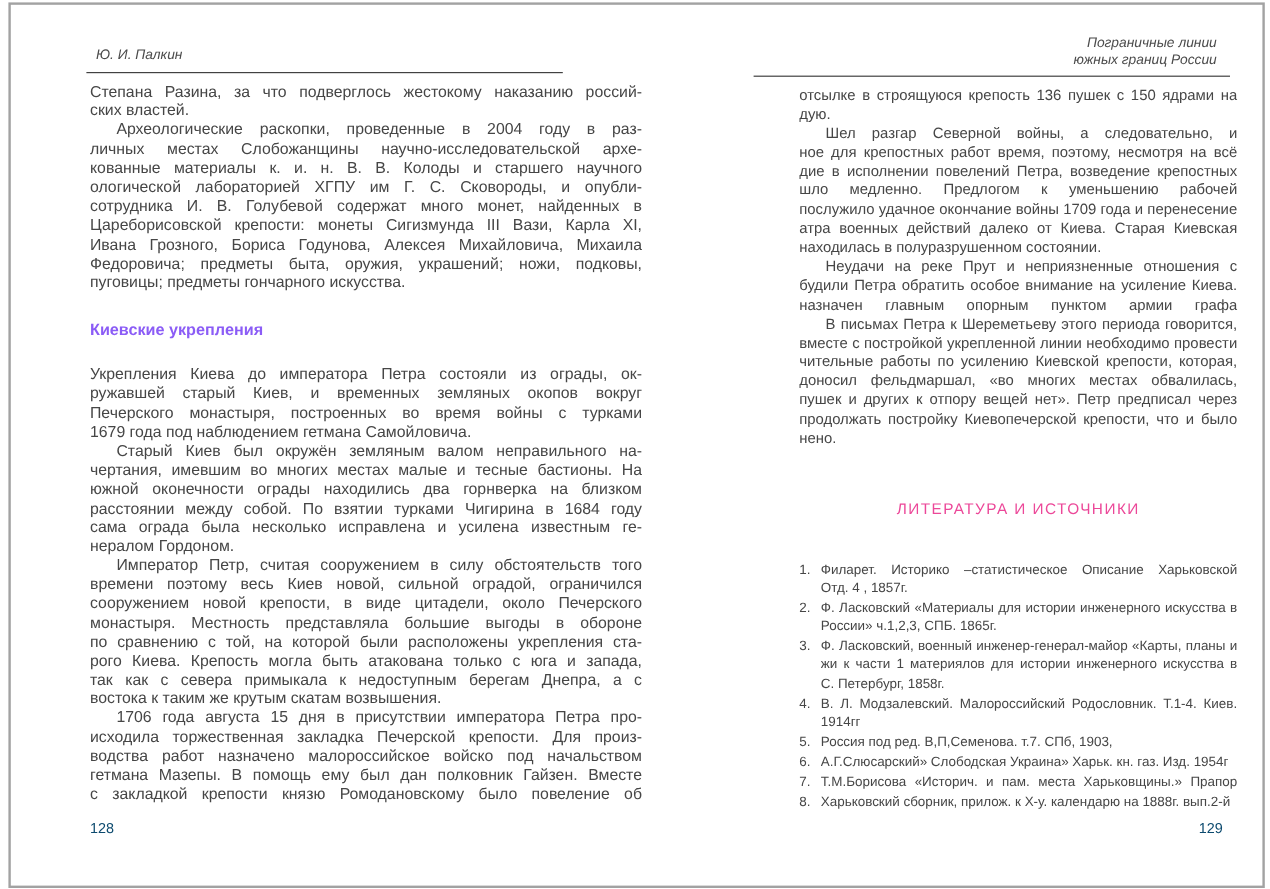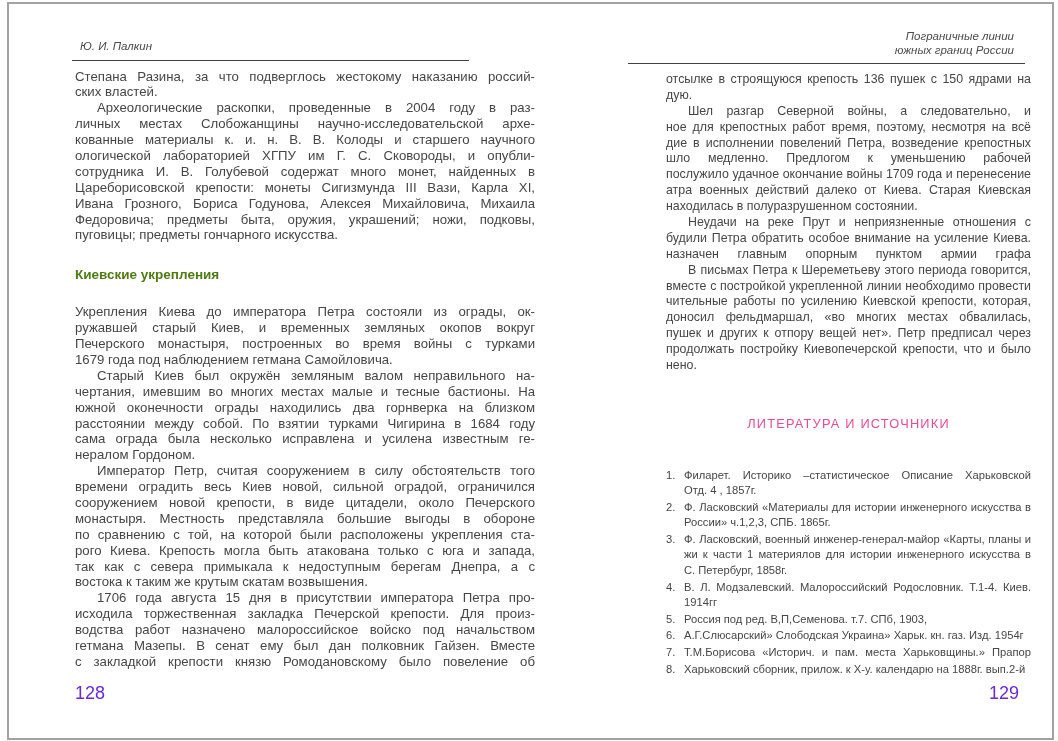--- a/index.html
+++ b/index.html
@@ -27,33 +27,33 @@
   .page.right .body{font-size:12.4px;margin-left:38px;}
 
   .line{
     text-align:justify;text-align-last:justify;
     height:15.9px;line-height:15.9px;overflow:hidden;white-space:normal;
   }
   .line.last{text-align-last:left;}
   .line.ind{text-indent:22px;}
   .para{margin:0;}
 
-  .sec-heading{font-weight:bold;font-size:13.5px;color:#4d7c0f;margin:24px 0 22px 0;}
+  .sec-heading{font-weight:bold;font-size:13.5px;color:#8b5cf6;margin:24px 0 22px 0;}
   .center-heading{
     text-align:center;font-size:12.8px;letter-spacing:1.2px;font-weight:500;
     color:#ec4899;margin:42px 0 37px 0;
   }
 
   .ref-list{font-size:11.2px;}
   .ref-item{display:flex;margin-bottom:1.5px;}
   .ref-num{flex:none;width:18px;line-height:15.3px;}
   .ref-text{flex:1;}
   .ref-list .line{height:15.3px;line-height:15.3px;}
 
-  .page-num{position:absolute;top:683px;font-size:18px;color:#6d28d9;}
+  .page-num{position:absolute;top:683px;font-size:12px;color:#0c4a6e;}
   .left-num{left:0;}
   .right-num{right:12px;text-align:right;}
 </style>
 </head>
 <body>
 
 <div class="canvas">
   <div class="frame"></div>
 
   <div class="page left">
@@ -85,33 +85,33 @@
         <div class="para">
           <div class="line ind">Старый Киев был окружён земляным валом неправильного на-</div>
           <div class="line">чертания, имевшим во многих местах малые и тесные бастионы. На</div>
           <div class="line">южной оконечности ограды находились два горнверка на близком</div>
           <div class="line">расстоянии между собой. По взятии турками Чигирина в 1684 году</div>
           <div class="line">сама ограда была несколько исправлена и усилена известным ге-</div>
           <div class="line last">нералом Гордоном.</div>
         </div>
         <div class="para">
           <div class="line ind">Император Петр, считая сооружением в силу обстоятельств того</div>
-          <div class="line">времени оградить весь Киев новой, сильной оградой, ограничился</div>
+          <div class="line">времени поэтому весь Киев новой, сильной оградой, ограничился</div>
           <div class="line">сооружением новой крепости, в виде цитадели, около Печерского</div>
           <div class="line">монастыря. Местность представляла большие выгоды в обороне</div>
           <div class="line">по сравнению с той, на которой были расположены укрепления ста-</div>
           <div class="line">рого Киева. Крепость могла быть атакована только с юга и запада,</div>
           <div class="line">так как с севера примыкала к недоступным берегам Днепра, а с</div>
           <div class="line last">востока к таким же крутым скатам возвышения.</div>
         </div>
         <div class="para">
           <div class="line ind">1706 года августа 15 дня в присутствии императора Петра про-</div>
           <div class="line">исходила торжественная закладка Печерской крепости. Для произ-</div>
           <div class="line">водства работ назначено малороссийское войско под начальством</div>
-          <div class="line">гетмана Мазепы. В сенат ему был дан полковник Гайзен. Вместе</div>
+          <div class="line">гетмана Мазепы. В помощь ему был дан полковник Гайзен. Вместе</div>
           <div class="line">с закладкой крепости князю Ромодановскому было повеление об</div>
         </div>
       </div>
     <div class="page-num left-num">128</div>
   </div>
 
   <div class="page right">
     <div class="running-head right-head">
       <div>Пограничные линии</div>
       <div>южных границ России</div>

